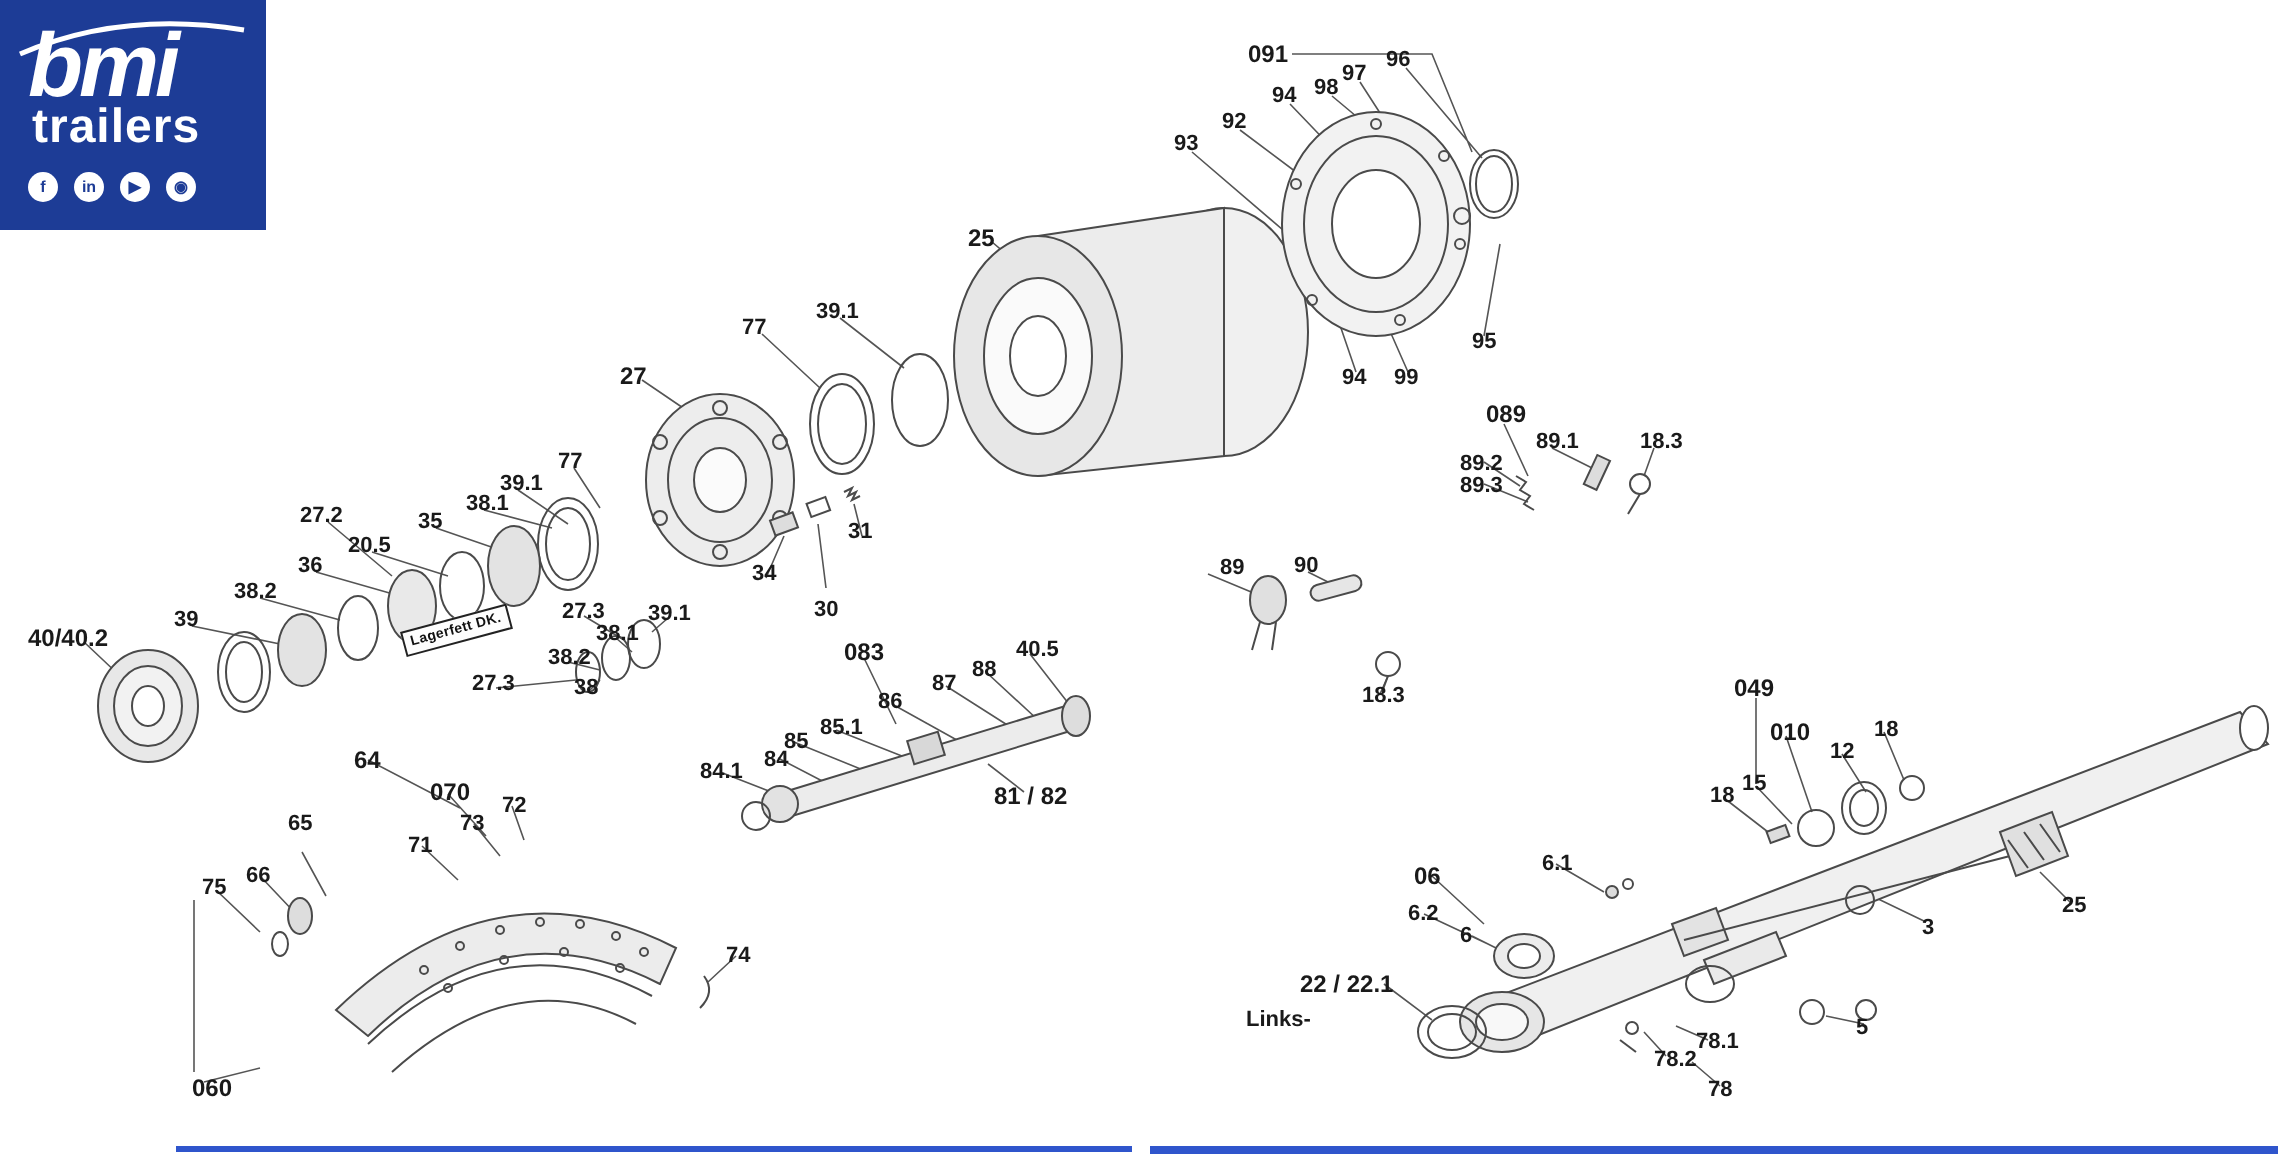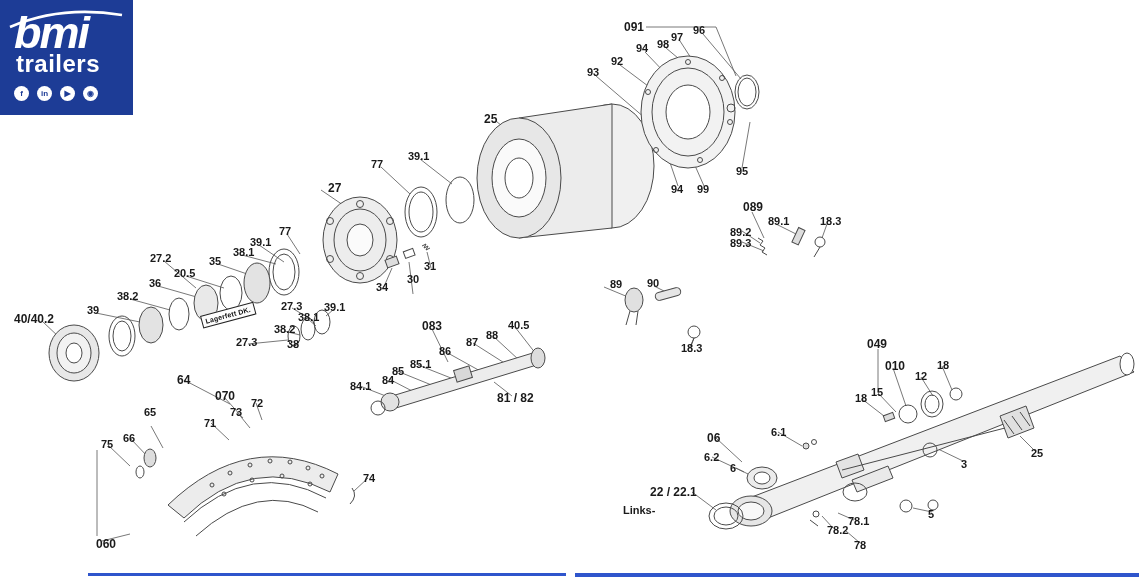--- a/index.html
+++ b/index.html
@@ -192,39 +192,39 @@
       <div class="part-label" style="left: 657px; top: 39px;">98</div>
       <div class="part-label" style="left: 636px; top: 43px;">94</div>
       <div class="part-label" style="left: 611px; top: 56px;">92</div>
       <div class="part-label" style="left: 587px; top: 67px;">93</div>
       <div class="part-label" style="left: 736px; top: 166px;">95</div>
       <div class="part-label" style="left: 671px; top: 184px;">94</div>
       <div class="part-label" style="left: 697px; top: 184px;">99</div>
       <div class="part-label big" style="left: 484px; top: 113px;">25</div>
       <div class="part-label" style="left: 408px; top: 151px;">39.1</div>
       <div class="part-label" style="left: 371px; top: 159px;">77</div>
-      <div class="part-label big" style="left: 328px; top: 182px;">27</div>
+      <div class="part-label big" style="left: 310px; top: 182px;">27</div>
       <div class="part-label" style="left: 279px; top: 226px;">77</div>
       <div class="part-label" style="left: 250px; top: 237px;">39.1</div>
       <div class="part-label" style="left: 233px; top: 247px;">38.1</div>
       <div class="part-label" style="left: 150px; top: 253px;">27.2</div>
       <div class="part-label" style="left: 209px; top: 256px;">35</div>
       <div class="part-label" style="left: 174px; top: 268px;">20.5</div>
       <div class="part-label" style="left: 149px; top: 278px;">36</div>
       <div class="part-label" style="left: 117px; top: 291px;">38.2</div>
       <div class="part-label" style="left: 87px; top: 305px;">39</div>
       <div class="part-label big" style="left: 14px; top: 313px;">40/40.2</div>
       <div class="part-label" style="left: 281px; top: 301px;">27.3</div>
       <div class="part-label" style="left: 324px; top: 302px;">39.1</div>
       <div class="part-label" style="left: 298px; top: 312px;">38.1</div>
       <div class="part-label" style="left: 274px; top: 324px;">38.2</div>
       <div class="part-label" style="left: 236px; top: 337px;">27.3</div>
       <div class="part-label" style="left: 287px; top: 339px;">38</div>
       <div class="part-label" style="left: 376px; top: 282px;">34</div>
-      <div class="part-label" style="left: 407px; top: 274px;">30</div>
+      <div class="part-label" style="left: 407px; top: 300px;">30</div>
       <div class="part-label" style="left: 424px; top: 261px;">31</div>
       <div class="part-label big" style="left: 743px; top: 201px;">089</div>
       <div class="part-label" style="left: 730px; top: 227px; text-align: center;">89.2</div>
       <div class="part-label" style="left: 730px; top: 238px;">89.3</div>
       <div class="part-label" style="left: 768px; top: 216px;">89.1</div>
       <div class="part-label" style="left: 820px; top: 216px;">18.3</div>
       <div class="part-label" style="left: 596px; top: 279px; margin-left: 14px;">89</div>
       <div class="part-label" style="left: 647px; top: 278px;">90</div>
       <div class="part-label" style="left: 681px; top: 343px;">18.3</div>
       <div class="part-label big" style="left: 422px; top: 320px;">083</div>

